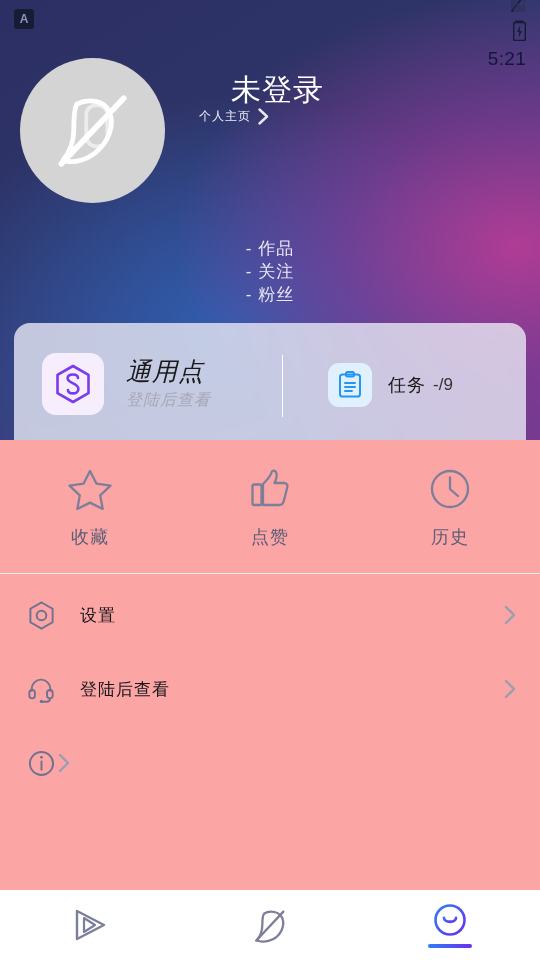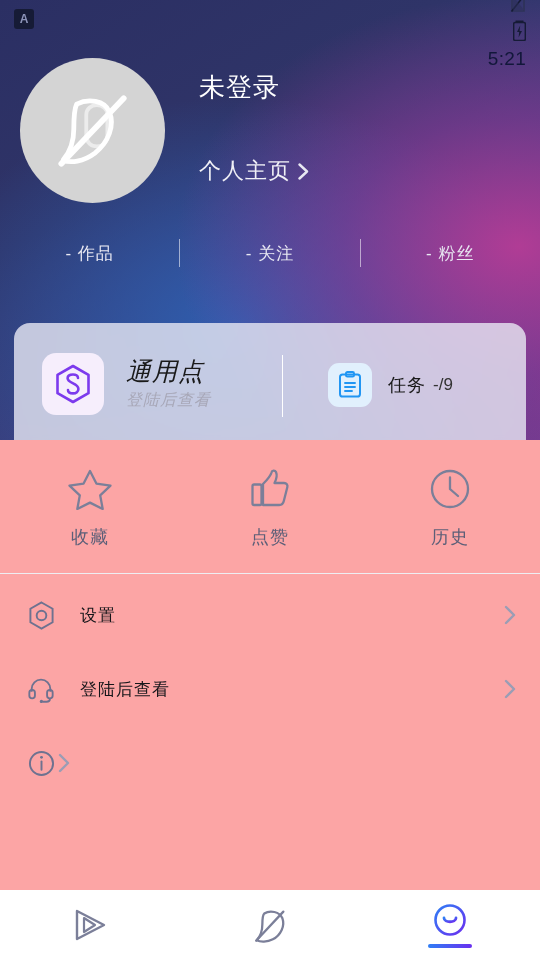--- a/index.html
+++ b/index.html
@@ -38,30 +38,30 @@
   .sb-time { color:#12173a; font-size:19px; letter-spacing:.3px; }
 
   
   .profile { position:absolute; top:58px; left:20px; display:flex; align-items:flex-start; }
   .avatar {
     width:145px; height:145px; border-radius:50%;
     background:#d4d4d4; flex:0 0 auto;
     display:flex; align-items:center; justify-content:center;
   }
   .pinfo { margin-left:34px; padding-top:14px; }
-  .nickname { color:#fff; font-size:26px; line-height:1.2; letter-spacing:1px; }
+  .nickname { color:#fff; font-size:30px; line-height:1.2; letter-spacing:1px;margin-left:32px; }
   .homelink {
-    margin-top:53px; display:flex; align-items:center; gap:7px;
-    color:#f0f0f6; font-size:22px; letter-spacing:1px;
+    display:flex; align-items:center; gap:7px;
+    color:#f0f0f6; font-size:12px; letter-spacing:1px;
   }
 
   
   .stats {
     position:absolute; top:237px; left:0; width:540px; height:32px;
-    display:flex; align-items:center;
+    display:flex; align-items:center;flex-direction:column;
   }
   .stat {
     flex:1; text-align:center; color:#e9e9f3; font-size:17px;
     letter-spacing:1px; position:relative;
   }
   .stat-div { width:1px; height:28px; background:rgba(255,255,255,.55); }
 
   
   .card {
     position:absolute; top:323px; left:14px; width:512px; height:160px;

